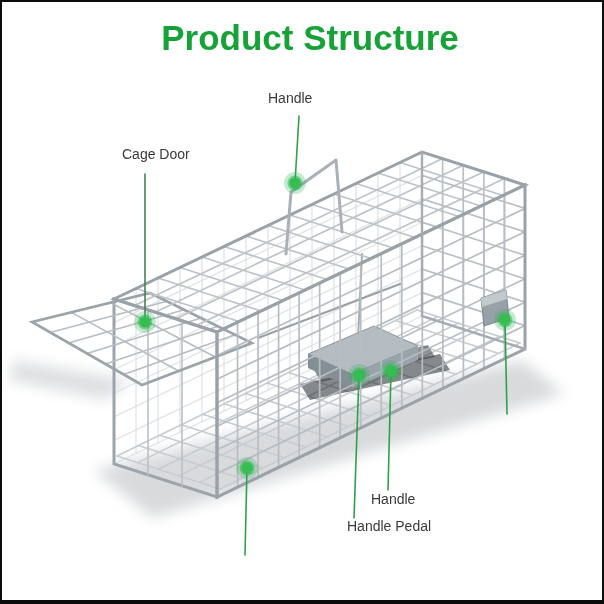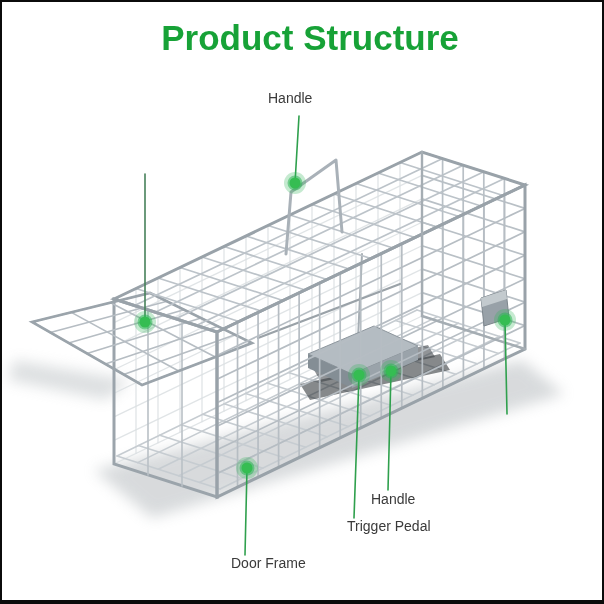--- a/index.html
+++ b/index.html
@@ -230,17 +230,17 @@
         </g>
         <g>
           <line x1="245" y1="466" x2="243" y2="553" stroke="#2fa04d" stroke-width="1.6" stroke-opacity="1" stroke-linecap="round"></line>
           <circle cx="245" cy="466" r="11" fill="#2fb457" opacity="0.28"></circle>
           <circle cx="245" cy="466" r="7.5" fill="#2fb457" opacity="0.55"></circle>
           <circle cx="245" cy="466" r="5.5" fill="#35bd52"></circle>
         </g>
       </svg>
 
     <div class="lbl" id="lbl-handle-top">Handle</div>
+    <div class="lbl" id="lbl-cage-door">Cage Door</div>
     <div class="lbl" id="lbl-handle-bottom">Handle</div>
-    <div class="lbl" id="lbl-trigger-pedal">Trigger Pedal</div>
-    <div class="lbl" id="lbl-door-frame">Door Frame</div>
+    <div class="lbl" id="lbl-trigger-pedal">Handle Pedal</div>
   </div>
 </div>
 
 </body></html>

